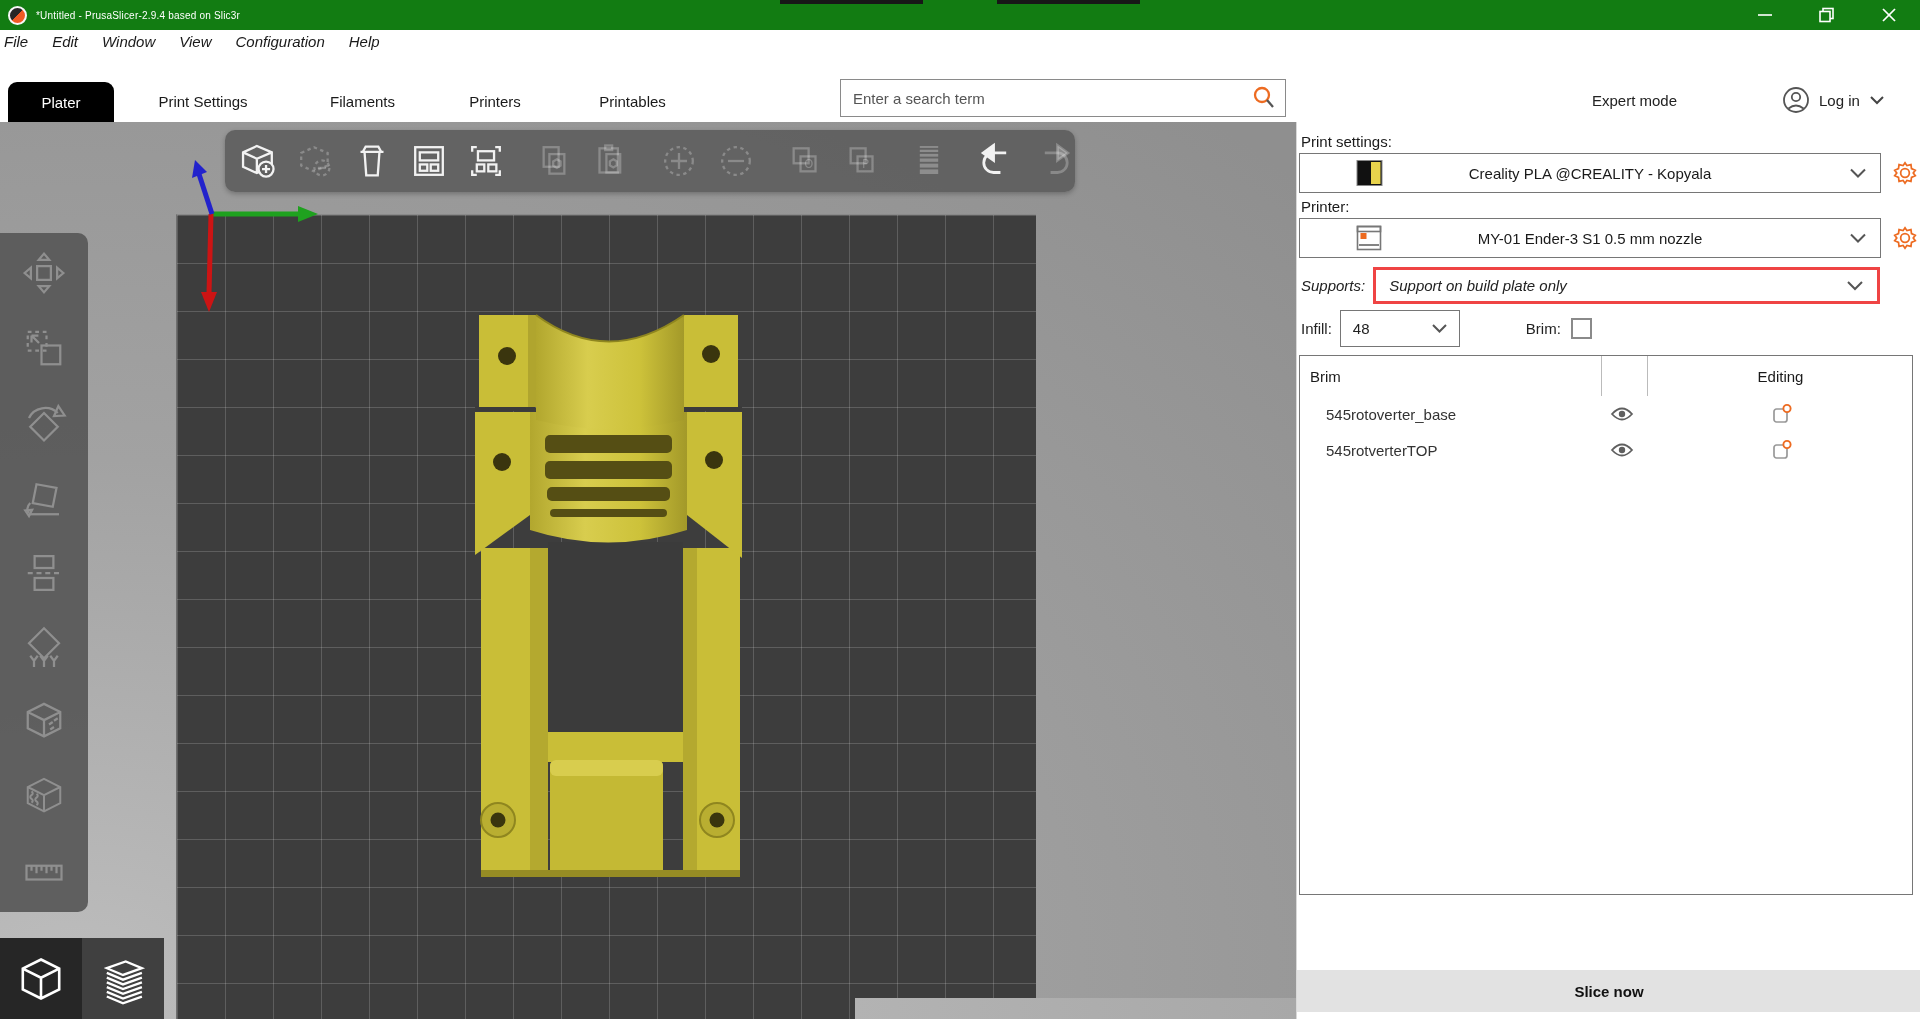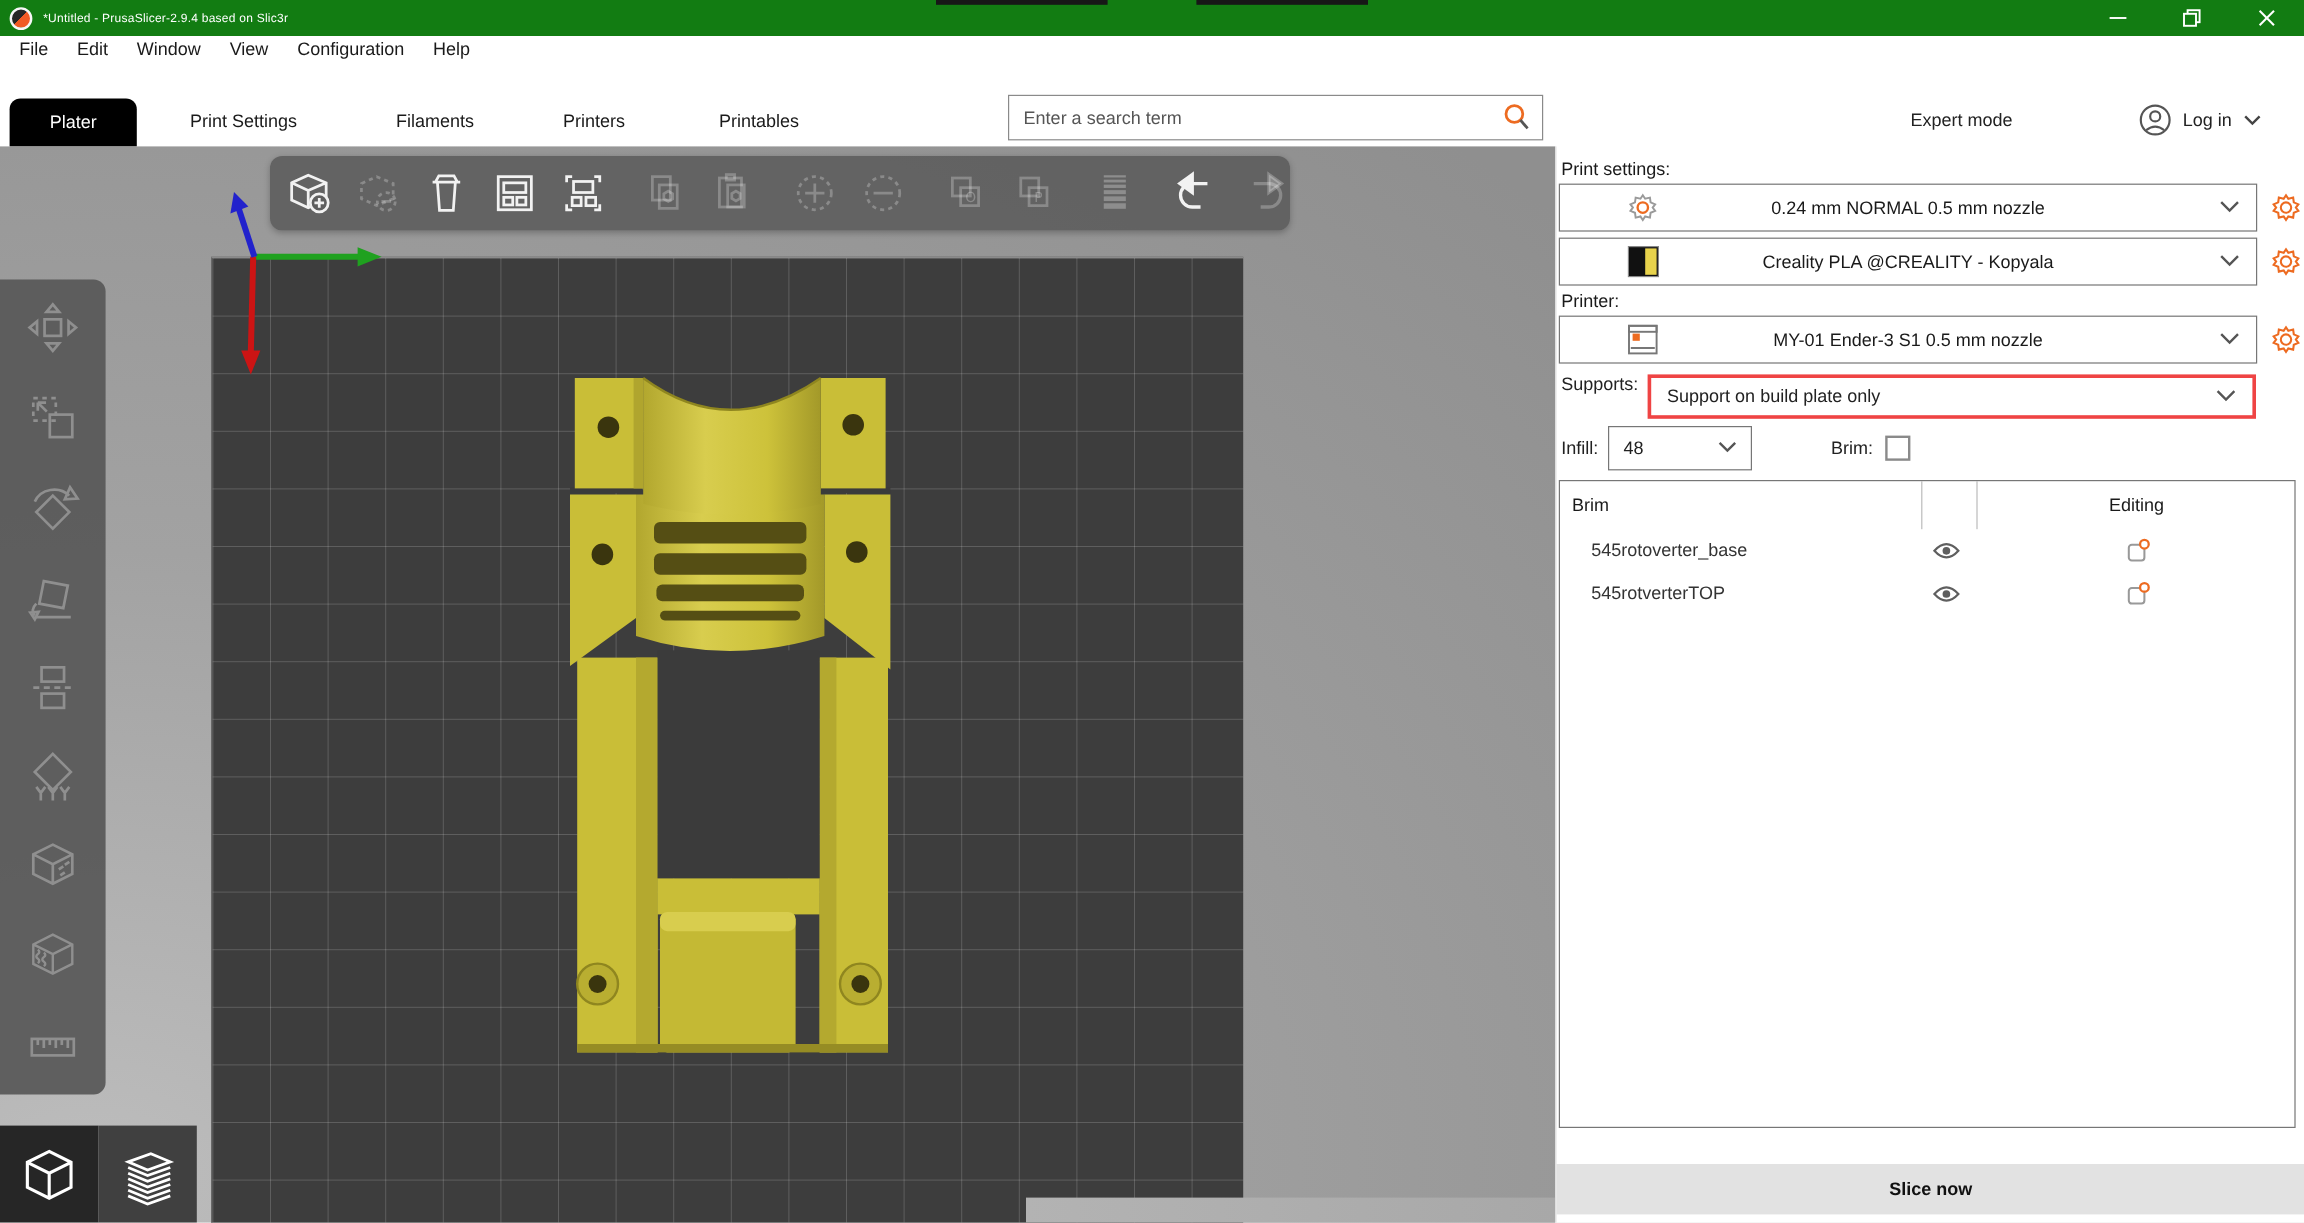--- a/index.html
+++ b/index.html
@@ -14,21 +14,21 @@
   .titlebar .strip{position:absolute;top:0;height:4px;background:#171717;}
   .applogo{width:19px;height:19px;border-radius:50%;margin:0 9px 0 8px;
            background:linear-gradient(135deg,#262626 48%,#f05a24 48%);
            border:2px solid #f7f7f7;}
   .apptitle{color:#fff;font-size:10px;letter-spacing:.2px;}
   .winbtns{position:absolute;right:0;top:0;height:30px;display:flex;}
   .winbtn{width:62px;height:30px;display:flex;align-items:center;justify-content:center;}
 
   
   .menubar{position:absolute;left:0;top:30px;width:1920px;height:22px;background:#fff;
-           display:flex;align-items:center;padding-left:16px;gap:24px;font-size:15px;color:#1a1a1a;}
+           display:flex;align-items:center;padding-left:4px;gap:24px;font-size:15px;color:#1a1a1a;font-style:italic;}
   .menubar span{cursor:default;}
 
   
   .tabbar{position:absolute;left:0;top:52px;width:1920px;height:70px;background:#fff;}
   .tab-active{position:absolute;left:8px;top:30px;width:106px;height:40px;background:#000;
               border-radius:9px 9px 0 0;color:#fff;font-size:15px;display:flex;align-items:center;justify-content:center;}
   .tab{position:absolute;top:36px;height:28px;line-height:28px;text-align:center;font-size:15px;color:#1a1a1a;}
   .searchbox{position:absolute;left:840px;top:27px;width:446px;height:38px;border:1px solid #8a8a8a;background:#fff;
              display:flex;align-items:center;}
   .searchbox input{flex:1;border:0;outline:none;font:15px "Liberation Sans",sans-serif;color:#333;padding:0 6px 0 12px;background:transparent;}
@@ -73,21 +73,21 @@
   .rightpanel{position:absolute;left:1296px;top:122px;width:624px;height:897px;background:#fff;
               border-left:1px solid #d8d8d8;padding:8px 0 0 2px;font-size:15px;}
   .rp-label{margin:3px 0 3px 2px;color:#1a1a1a;}
   .combo-row{display:flex;align-items:center;margin-bottom:5px;}
   .combo{position:relative;width:582px;height:40px;border:1px solid #767676;background:#fff;}
   .combo .cicon{position:absolute;left:56px;top:50%;transform:translateY(-50%);display:flex;}
   .combo .cval{position:absolute;left:0;right:0;top:0;bottom:0;display:flex;align-items:center;
                justify-content:center;font-size:15px;color:#1a1a1a;}
   .combo .chev{position:absolute;right:13px;top:50%;transform:translateY(-50%);}
   .gearbtn{margin-left:11px;display:flex;}
-  .supports-row{display:flex;align-items:flex-start;margin:9px 0 6px 2px;}
+  .supports-row{display:flex;align-items:center;margin:9px 0 6px 2px;font-style:italic;}
   .supports-row .combo2{position:relative;width:507px;height:37px;border:3px solid #ef4444;display:flex;align-items:center;
                         padding-left:13px;margin-left:8px;}
   .infill-row{display:flex;align-items:center;margin:4px 0 8px 2px;height:37px;}
   .combo3{position:relative;width:120px;height:37px;border:1px solid #767676;display:flex;align-items:center;
           padding-left:12px;margin-left:8px;}
   .brim-label{margin-left:66px;}
   .checkbox{width:21px;height:21px;border:2px solid #8a8a8a;background:#fff;margin-left:10px;}
 
   .objtable{position:relative;width:614px;height:540px;border:1px solid #767676;margin-top:6px;background:#fff;}
   .objtable .vline{position:absolute;top:0;width:1px;height:40px;background:#bbb;}
@@ -413,42 +413,20 @@
           <polygon points="8,12 22,7 34,12 20,17"></polygon>
           <path d="M8 15.5 l12 5 l14 -5 M8 19 l12 5 l14 -5 M8 22.5 l12 5 l14 -5 M8 26 l12 5 l14 -5 M8 29.5 l12 5 l14 -5 M8 33 l12 5 l14 -5"></path>
         </svg>
       </div>
     </div>
   </div>
 
   <div class="rightpanel">
 
     <div class="rp-label">Print settings:</div>
-    <div class="combo-row">
-      <div class="combo">
-        <span class="cicon">
-          <svg width="26" height="26" viewBox="0 0 24 24">
-            <path d="M12 2.5 L13.8 5.2 L17.5 4.3 L18 8 L21.5 9.5 L19.6 12 L21.5 14.5 L18 16 L17.5 19.7 L13.8 18.8 L12 21.5 L10.2 18.8 L6.5 19.7 L6 16 L2.5 14.5 L4.4 12 L2.5 9.5 L6 8 L6.5 4.3 L10.2 5.2 Z" fill="none" stroke="#9a9a9a" stroke-width="1.5"></path>
-            <circle cx="12" cy="12" r="4" fill="none" stroke="#ED6B21" stroke-width="1.8"></circle>
-          </svg>
-        </span>
-        <span class="cval">0.24 mm NORMAL 0.5 mm nozzle</span>
-        <span class="chev">
-          <svg width="18" height="11">
-              <polyline points="2,2 9,9 16,2" fill="none" stroke="#555" stroke-width="2"></polyline>
-            </svg>
-        </span>
-      </div>
-      <span class="gearbtn">
-        <svg width="26" height="26" viewBox="0 0 24 24">
-          <path d="M12 2.5 L13.8 5.2 L17.5 4.3 L18 8 L21.5 9.5 L19.6 12 L21.5 14.5 L18 16 L17.5 19.7 L13.8 18.8 L12 21.5 L10.2 18.8 L6.5 19.7 L6 16 L2.5 14.5 L4.4 12 L2.5 9.5 L6 8 L6.5 4.3 L10.2 5.2 Z" fill="none" stroke="#ED6B21" stroke-width="1.6"></path>
-          <circle cx="12" cy="12" r="4" fill="none" stroke="#ED6B21" stroke-width="1.6"></circle>
-        </svg>
-      </span>
-    </div>
 
     <div class="combo-row">
       <div class="combo">
         <span class="cicon">
           <svg width="27" height="27">
               <rect x="1" y="1" width="25" height="25" fill="#111" stroke="#888"></rect>
               <rect x="15" y="2.5" width="9.5" height="22" fill="#e8d34c"></rect>
             </svg>
         </span>
         <span class="cval">Creality PLA @CREALITY - Kopyala</span>

